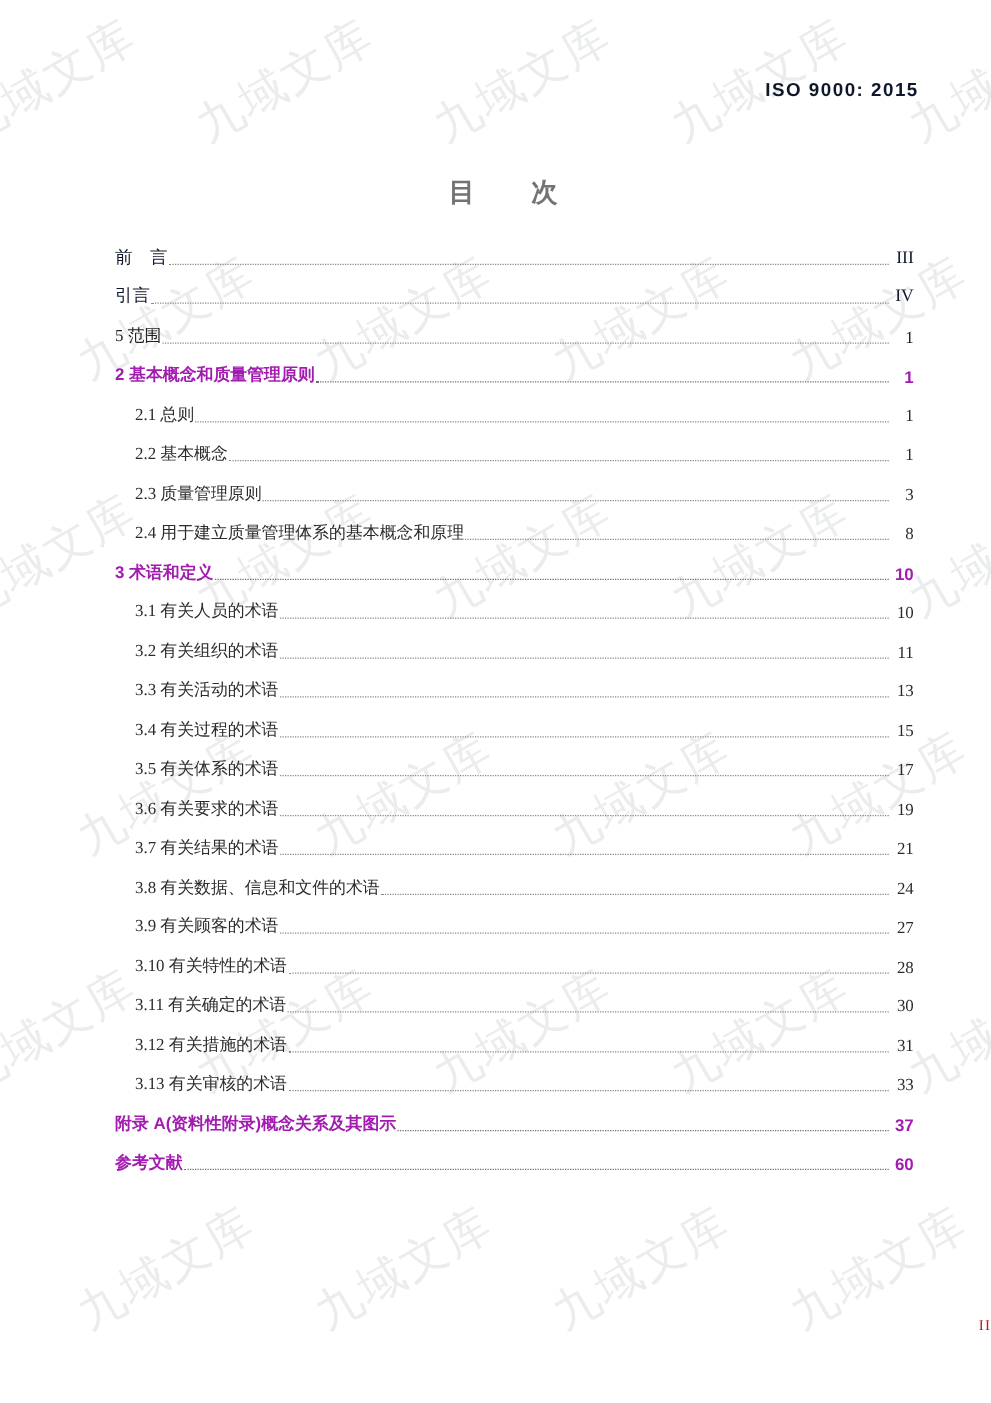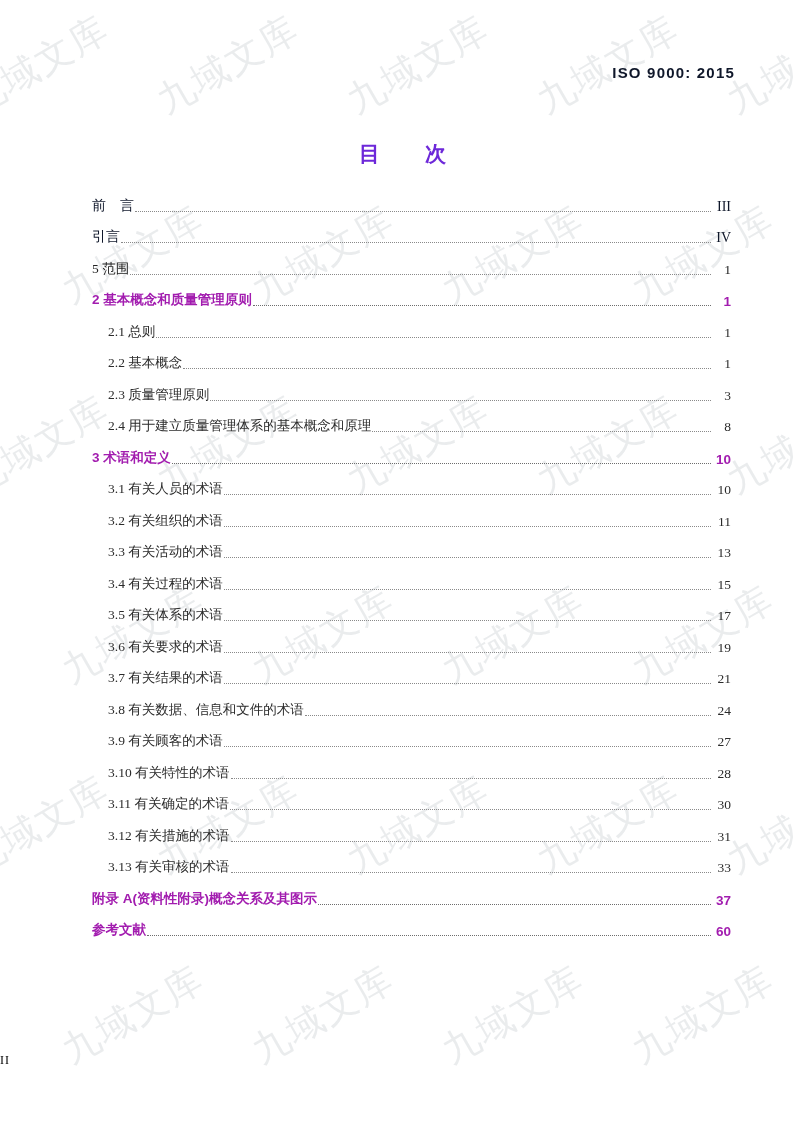--- a/index.html
+++ b/index.html
@@ -58,21 +58,21 @@
     top: 140px;
     left: 12px;
     right: 0;
     z-index: 3;
     text-align: center;
     font-family: "Liberation Sans", "DejaVu Sans", sans-serif;
     font-weight: bold;
     font-size: 21px;
     letter-spacing: 12px;
     text-indent: 12px;
-    color: #6d28d9;
+    color: #737373;
   }
 
   
   .toc {
     position: absolute;
     top: 183px;
     left: 92px;
     right: 62px;
     z-index: 2;
   }
@@ -126,24 +126,24 @@
   .lvl2 .label,
   .lvl2 .pageno { color: #2b2b2b; }
 
   
   .doc-footer {
     position: absolute;
     bottom: 54px;
     left: 0;
     right: 0;
     z-index: 3;
-    text-align: left;
+    text-align: right;
     font-family: "Liberation Serif", "DejaVu Serif", serif;
     font-size: 12px;
-    color: #000000;
+    color: #b91c1c;
     letter-spacing: 1px;
   }
 </style>
 </head>
 <body>
 
 <div class="page">
 
   <div class="watermark-layer">
       <div class="wm" style="left: -40px; top: 40px;">九域文库</div>

